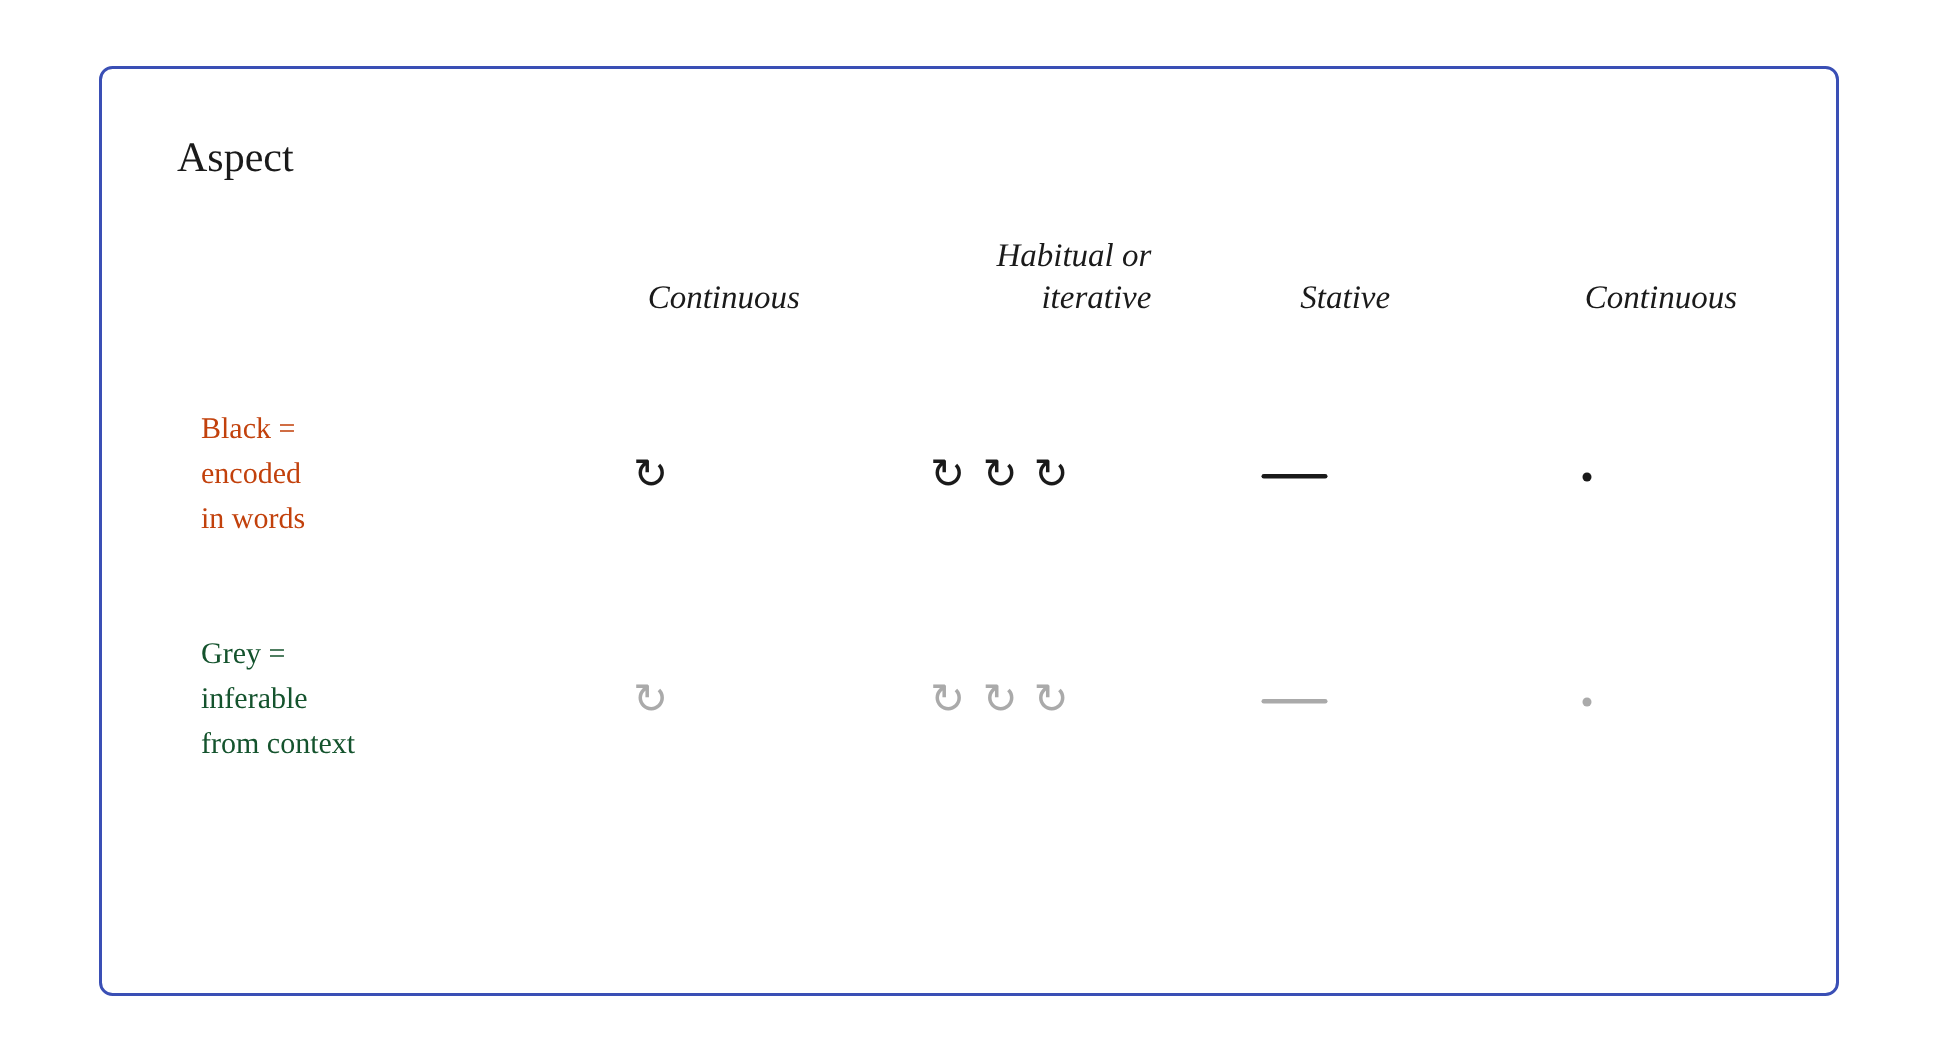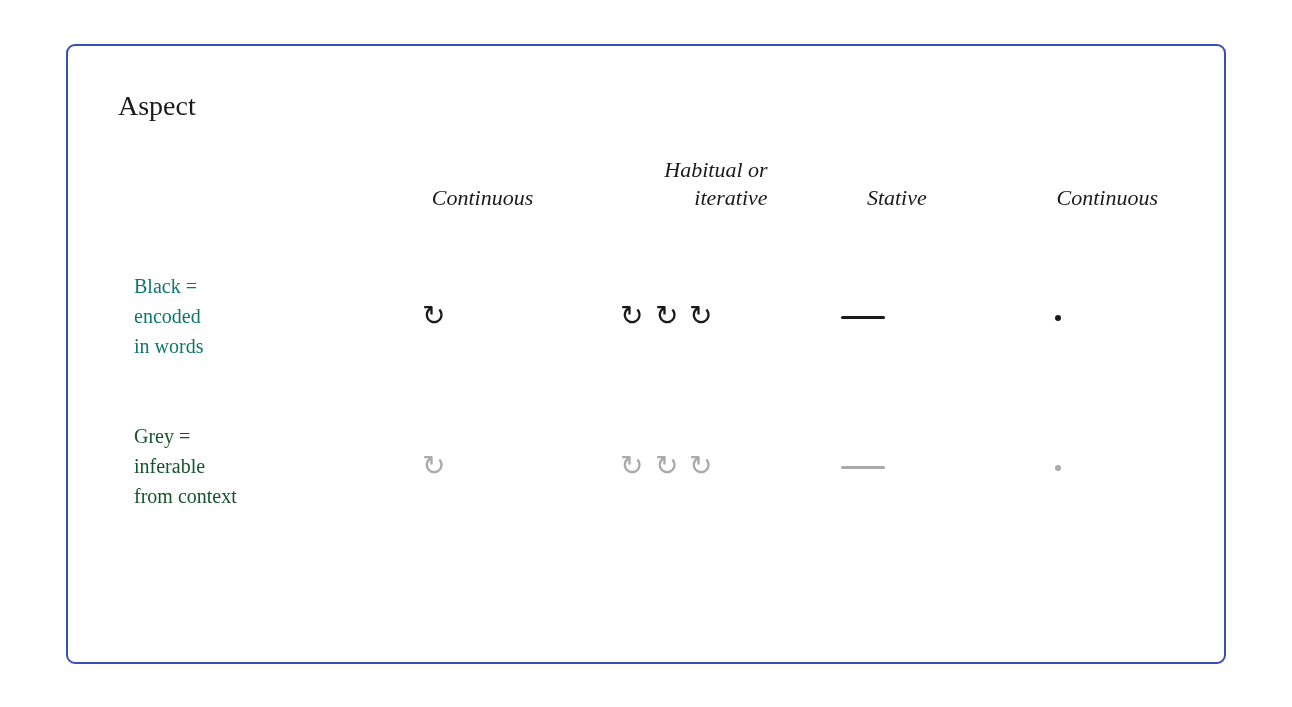--- a/index.html
+++ b/index.html
@@ -57,21 +57,21 @@
       padding: 20px 16px;
       vertical-align: middle;
       font-size: 22px;
     }
 
     tbody tr td:first-child {
       text-align: left;
       font-size: 20px;
       font-style: normal;
       font-family: Georgia, serif;
-      color: #0f766e;
+      color: #c2410c;
       vertical-align: middle;
       line-height: 1.5;
     }
 
     tbody tr.grey-row td:first-child {
       color: #14532d;
     }
 
     .symbol-black {
       color: #1a1a1a;

